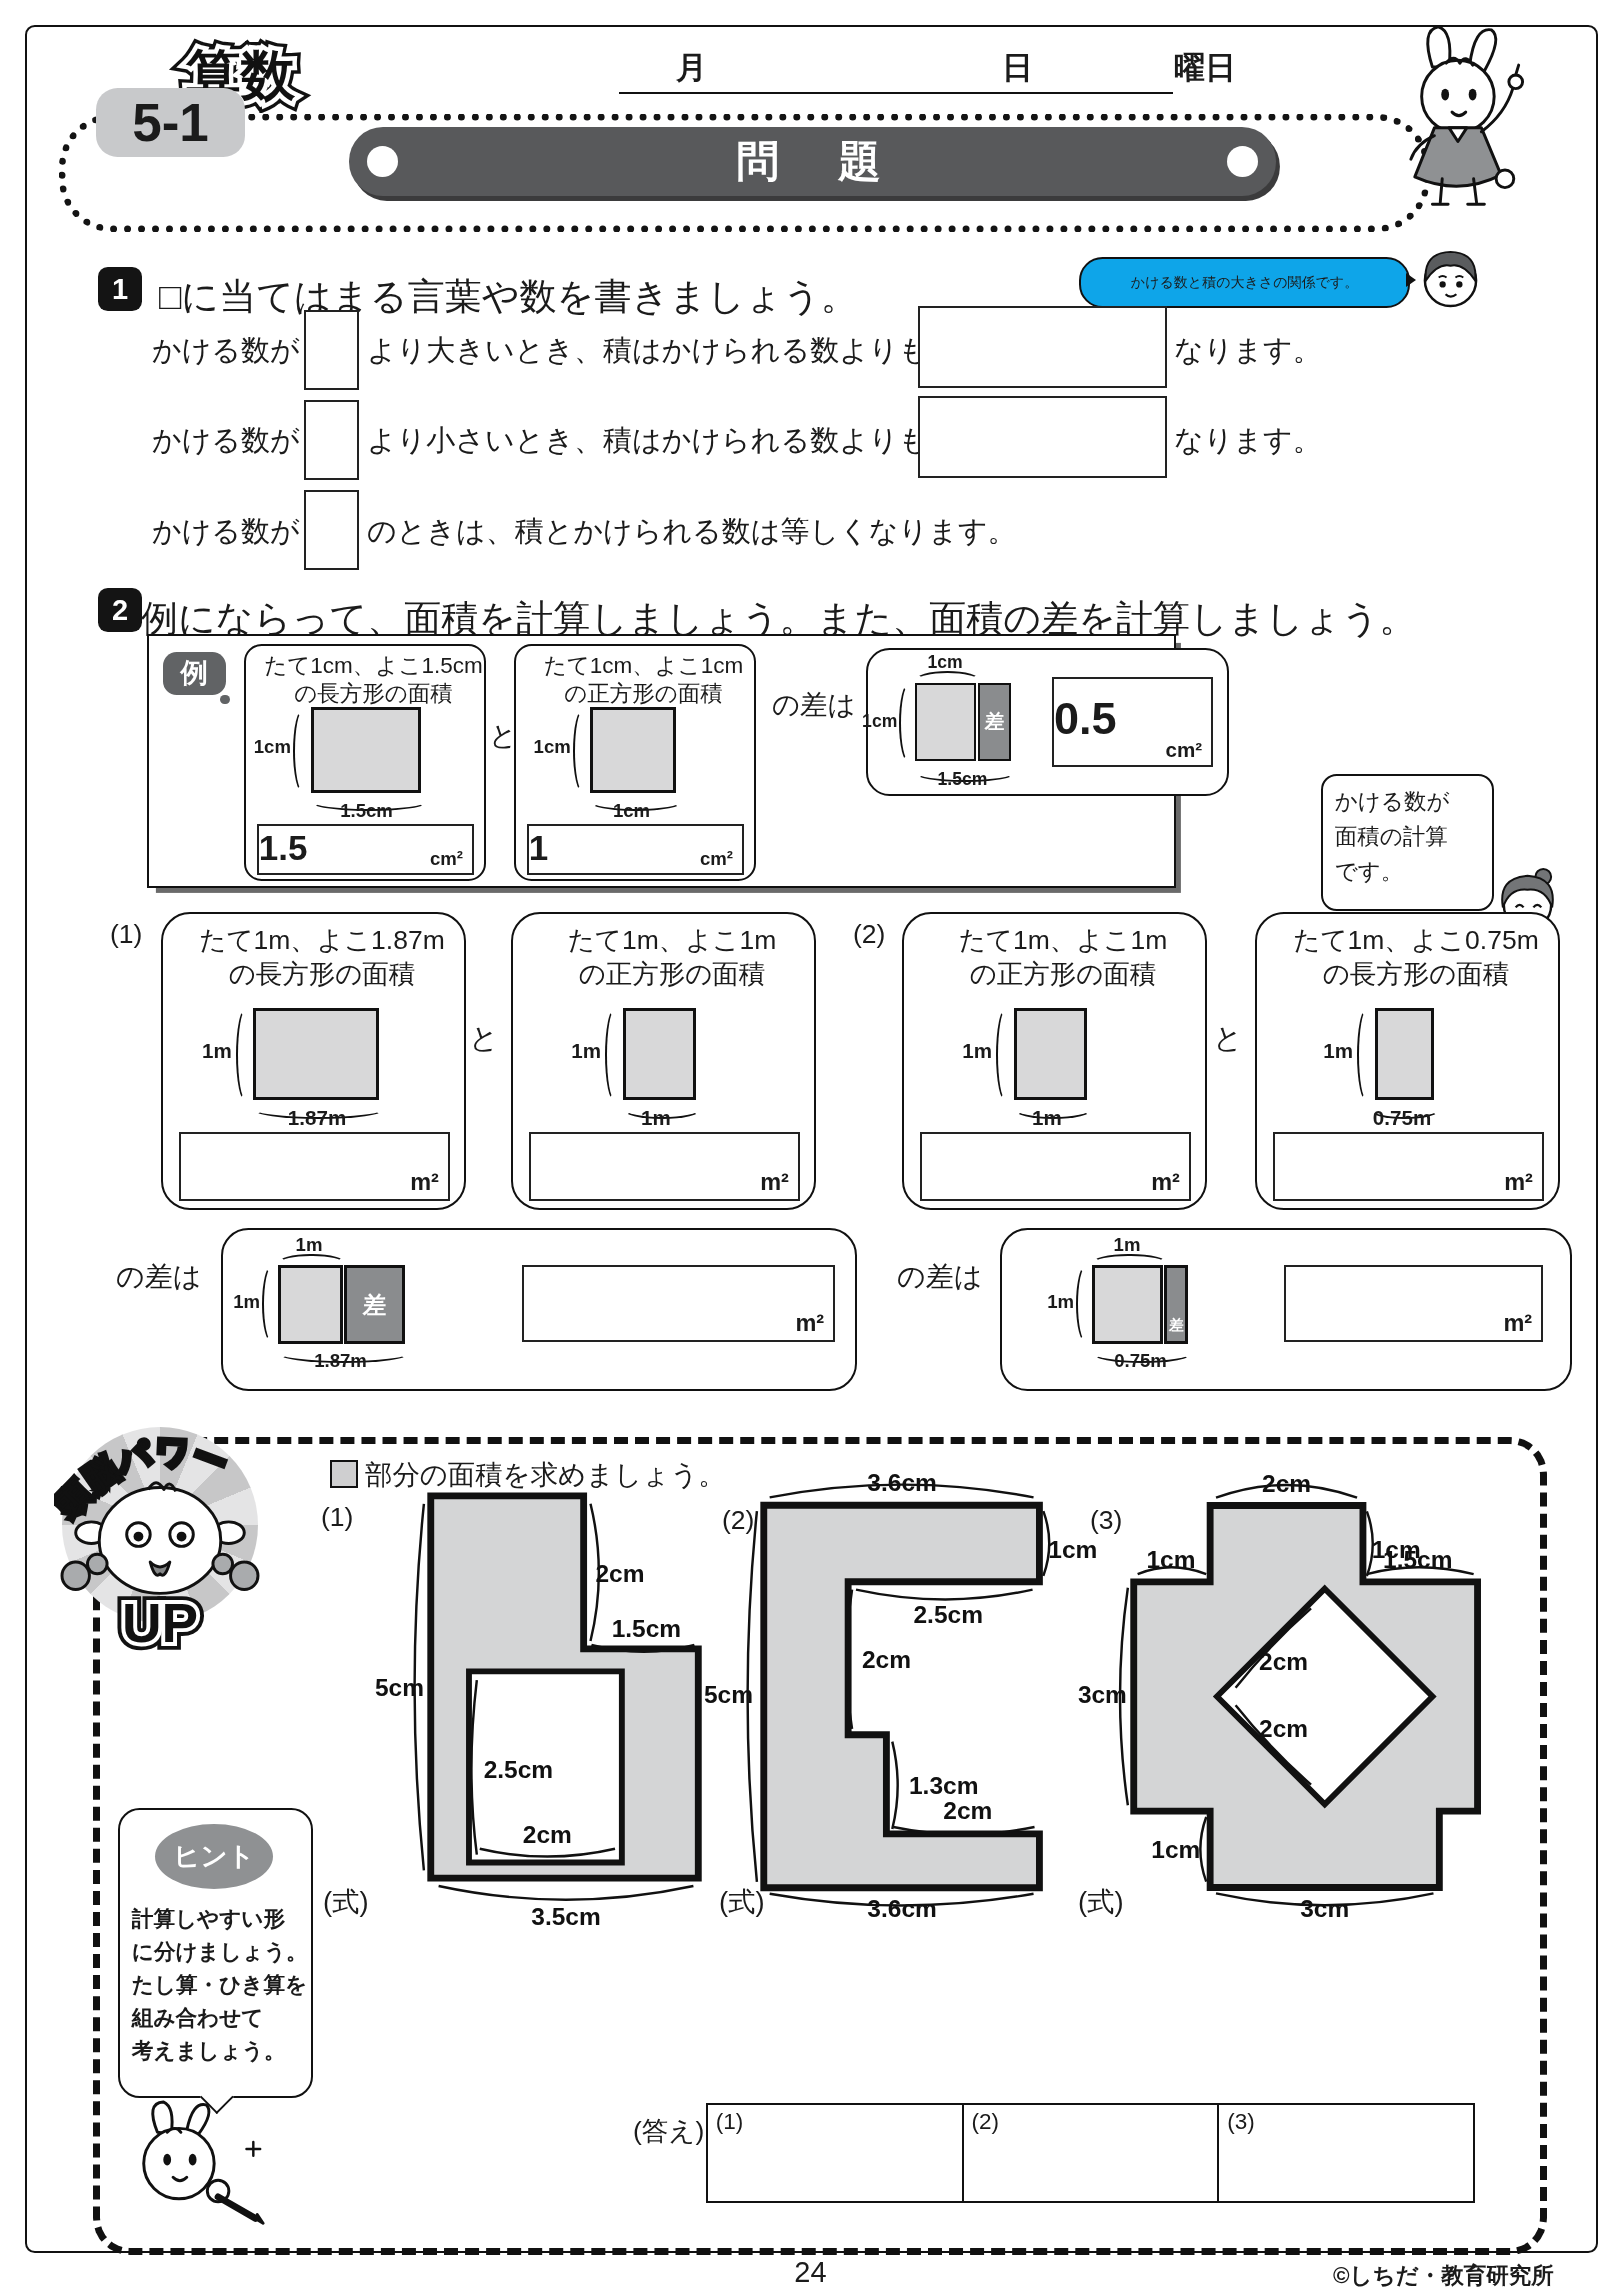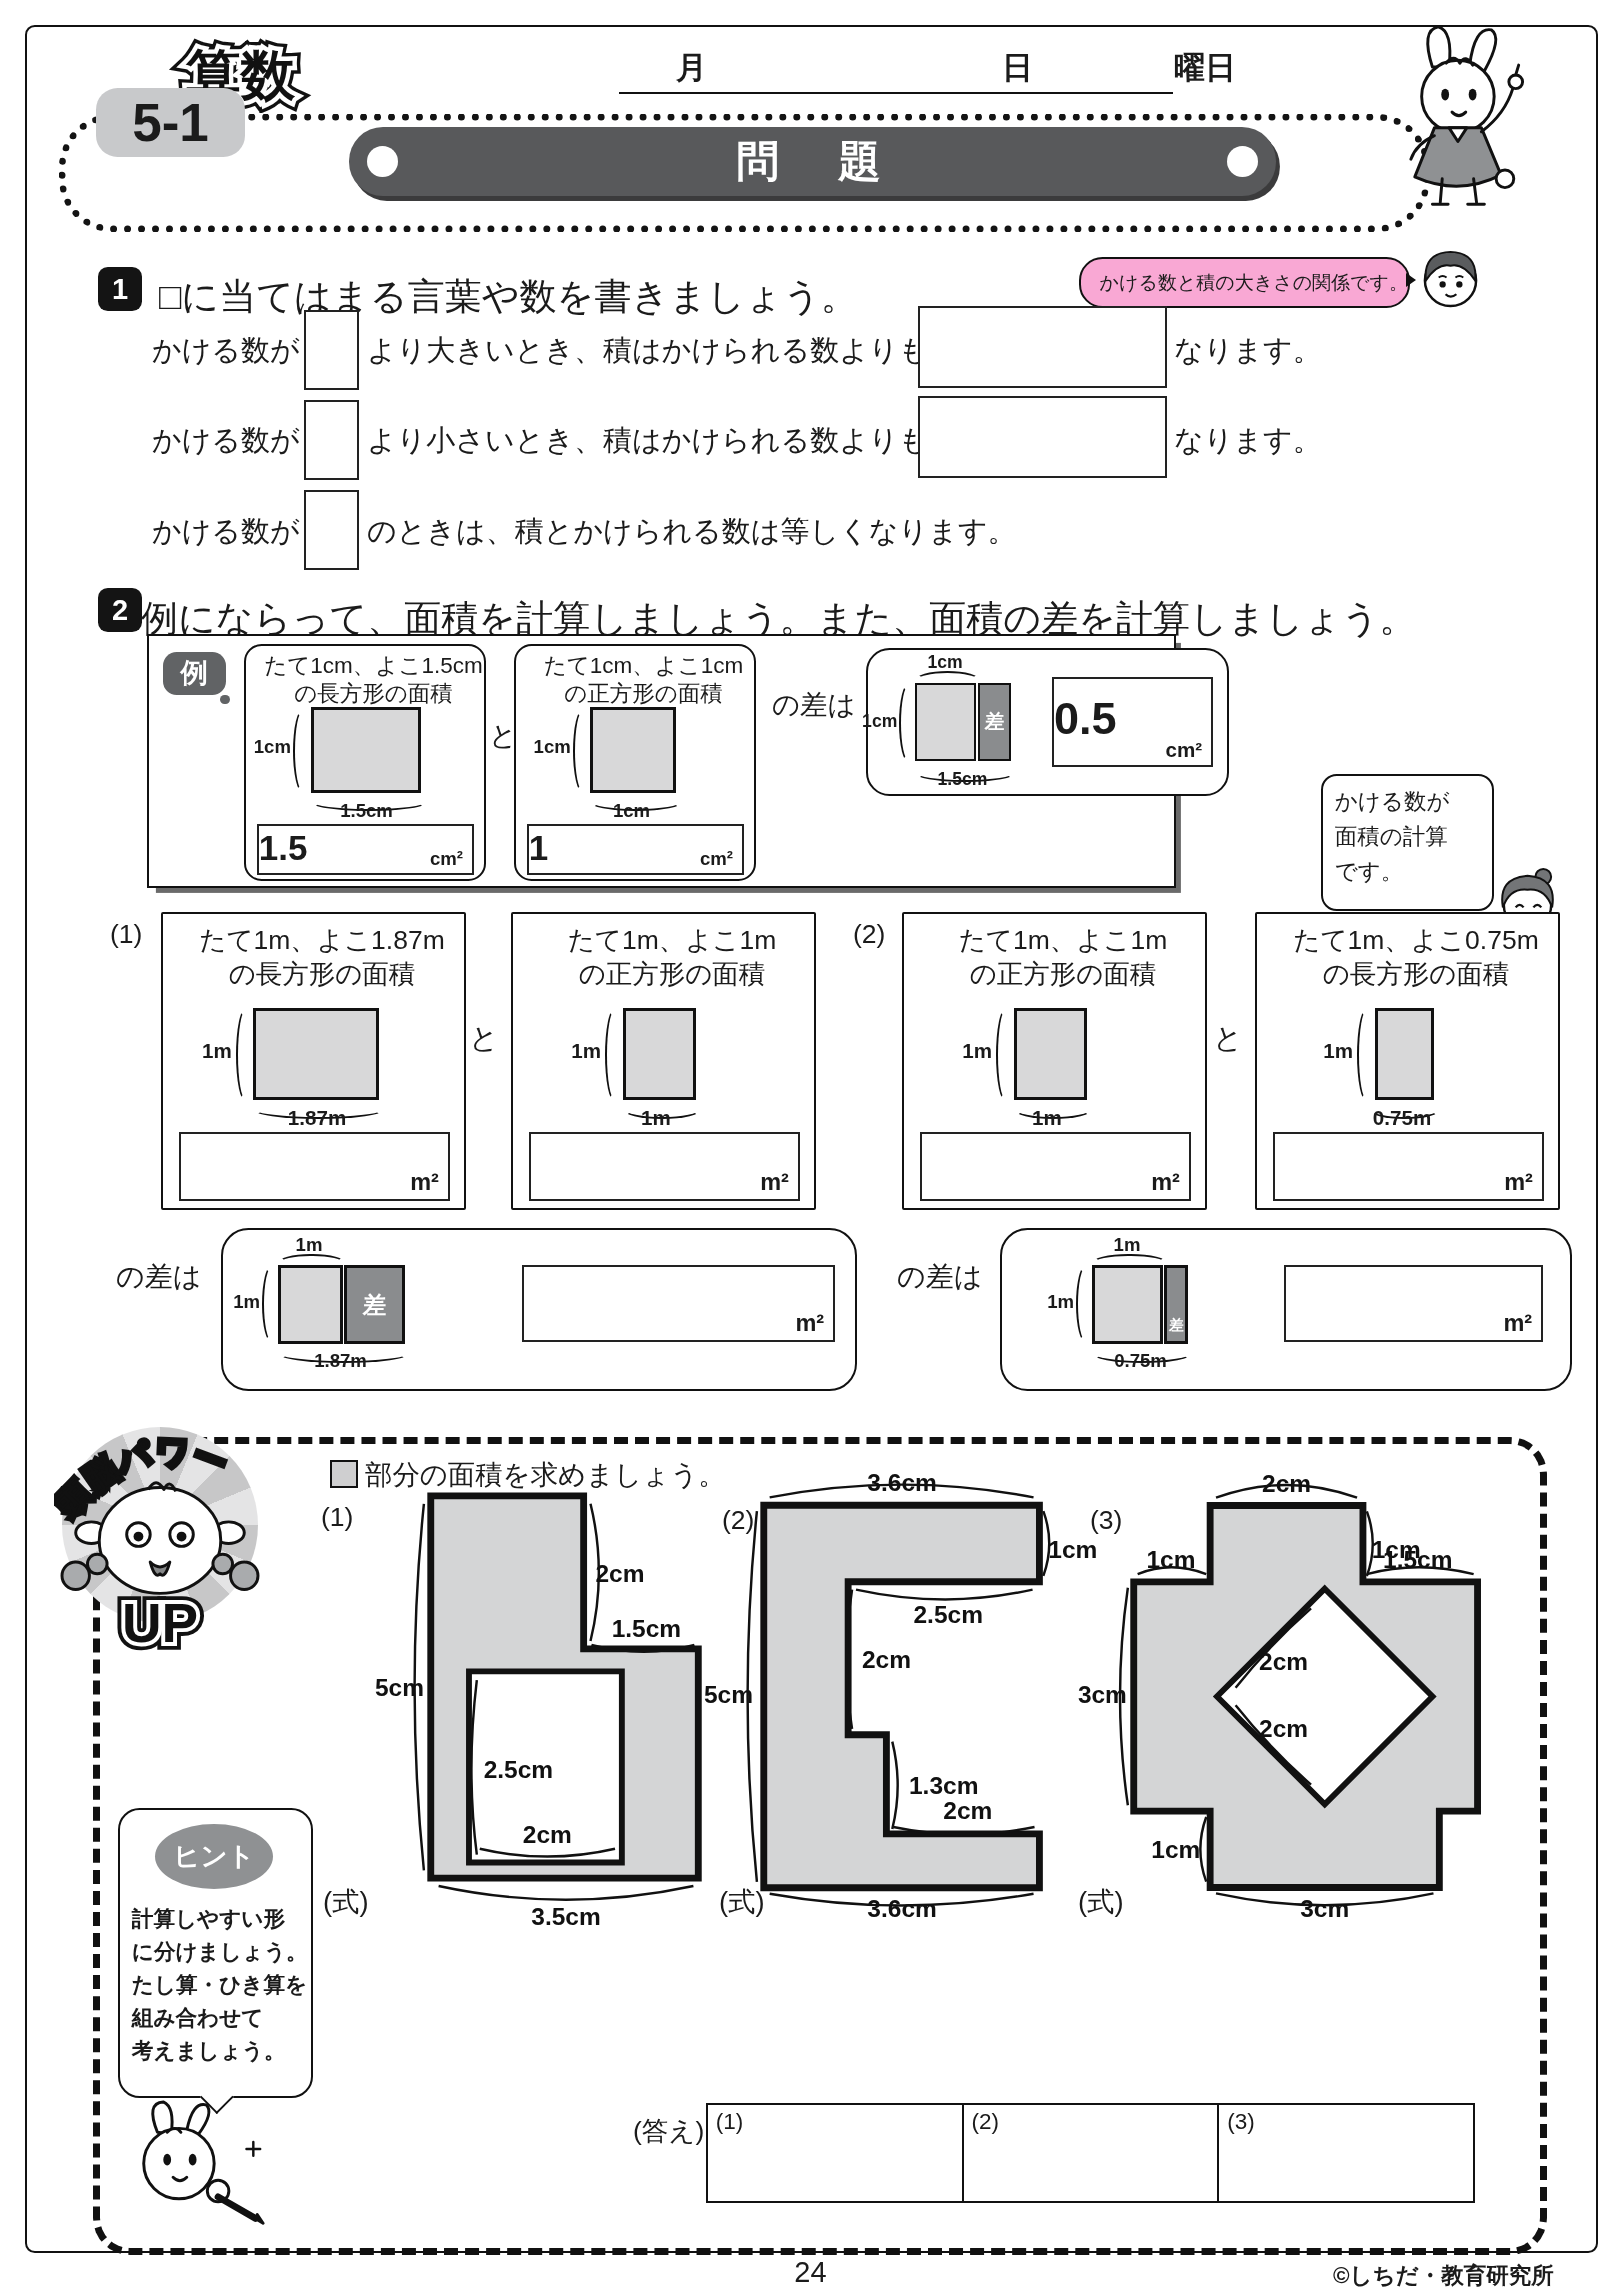--- a/index.html
+++ b/index.html
@@ -17,30 +17,30 @@
   .bannerhole{position:absolute;top:18.6px;width:31px;height:31px;background:#fff;border-radius:50%;}
   .datelbl{position:absolute;top:47px;font-size:31px;font-weight:bold;}
   .dateline{position:absolute;left:619px;top:92px;width:554px;border-bottom:2.9px solid #111;}
   
   .numbadge{position:absolute;width:44px;height:44px;background:#141414;color:#fff;border-radius:9.8px;
             display:flex;align-items:center;justify-content:center;font-size:29px;font-weight:bold;}
   .instr{position:absolute;font-size:37px;white-space:nowrap;}
   .jp30{position:absolute;font-size:29px;white-space:nowrap;}
   .fillbox{position:absolute;background:#fff;border:2.9px solid #222;}
   .notebubble{position:absolute;left:1079px;top:257px;width:327px;height:47px;border:2.9px solid #111;border-radius:23.5px;
-              display:flex;align-items:center;justify-content:flex-end;font-size:19px;background:#f9a8d4;}
+              display:flex;align-items:center;justify-content:center;font-size:14px;background:#0ea5e9;}
   .notebubble:after{content:"";position:absolute;right:-14.7px;top:13.7px;border:7.8px solid transparent;border-left:10.8px solid #111;}
   
   .exbox{position:absolute;left:147px;top:634px;width:1025px;height:250px;border:2.9px solid #111;background:#fff;
          box-shadow:6.9px 6.9px 0 -2px #6a6a6a;}
   .exbadge{position:absolute;left:13.7px;top:15.7px;width:63px;height:43px;background:#616365;color:#fff;border-radius:13.7px;
            display:flex;align-items:center;justify-content:center;font-size:27.4px;font-weight:bold;}
   .exbadge:after{content:"";position:absolute;right:-3.9px;bottom:-9.8px;width:9.8px;height:9.8px;background:#616365;border-radius:50%;}
   .excard{position:absolute;width:238px;height:233px;border:2.9px solid #111;border-radius:17.6px;background:#fff;}
-  .taskcard{position:absolute;width:301px;height:294px;border:2.9px solid #111;border-radius:2px;background:#fff;}
+  .taskcard{position:absolute;width:301px;height:294px;border:2.9px solid #111;border-radius:29px;background:#fff;}
   .ttl{position:absolute;left:0;right:0;text-align:center;line-height:1.28;padding-left:17px;}
   .grect{position:absolute;background:#d8d8d9;border:3.9px solid #111;}
   .dim{position:absolute;font-weight:bold;white-space:nowrap;}
   .ansbox{position:absolute;background:#fff;border:2.9px solid #222;}
   .unit{position:absolute;right:8.8px;bottom:2.9px;font-size:23.5px;font-weight:bold;}
   .bigval{width:100%;text-align:left;font-weight:bold;}
   .arcL{position:absolute;width:15.7px;border:2.9px solid transparent;border-left:2.9px solid #111;border-radius:50%;}
   .arcB{position:absolute;height:14.7px;border:2.9px solid transparent;border-bottom:2.9px solid #111;border-radius:50%;}
   .arcT{position:absolute;height:14.7px;border:2.9px solid transparent;border-top:2.9px solid #111;border-radius:50%;}
   .diffdark{background:#8a8c8e;color:#fff;display:flex;align-items:center;justify-content:center;font-weight:bold;}

